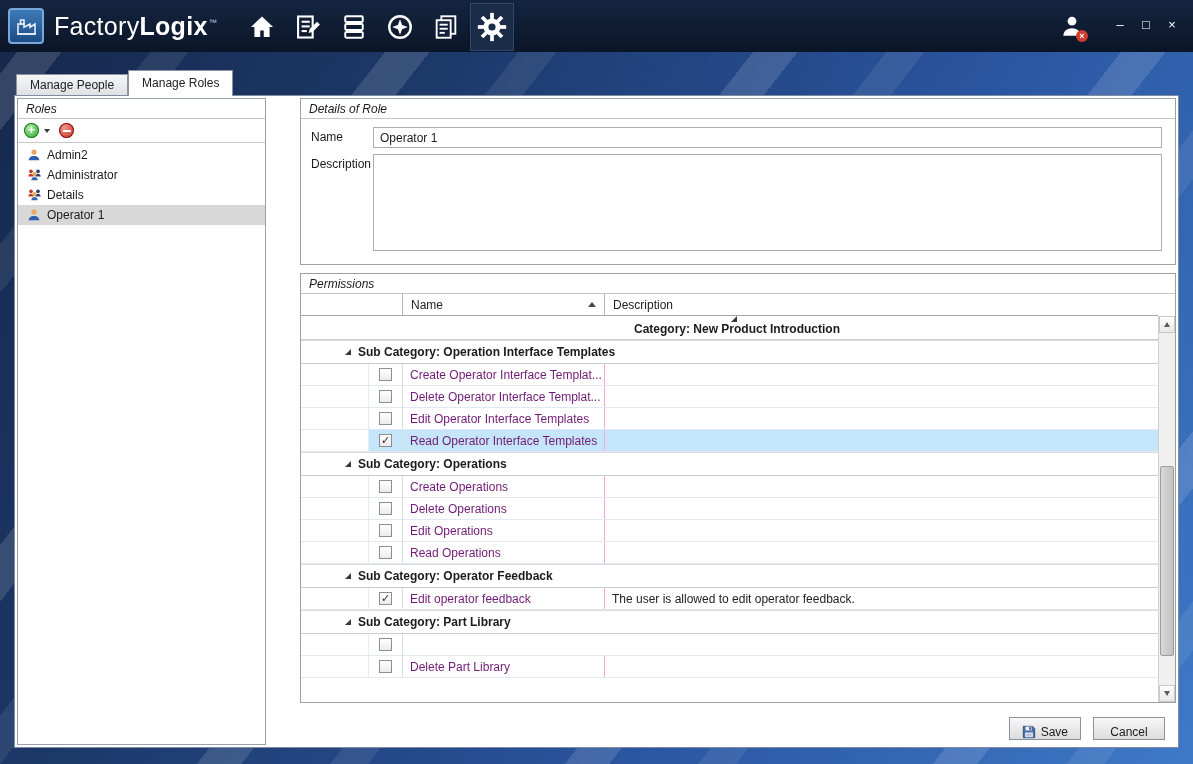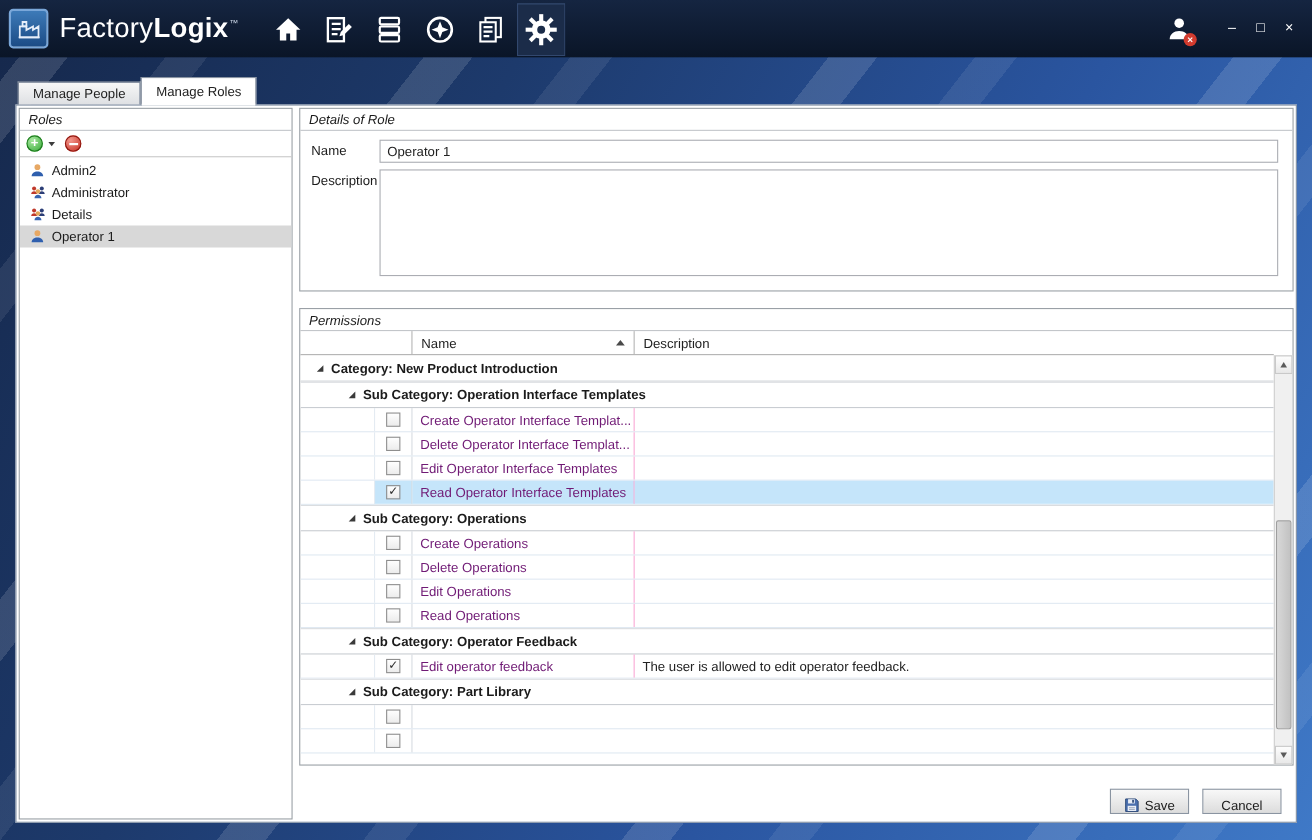--- a/index.html
+++ b/index.html
@@ -70,21 +70,21 @@
   .add-btn { background:radial-gradient(circle at 35% 30%, #a8e8a0, #2ea52e); box-shadow:inset 0 0 0 1px #1d7a1d; color:#fff; font-size:12px; line-height:13px; font-weight:bold; }
   .remove-btn { background:radial-gradient(circle at 35% 30%, #f2968c, #c4281c); box-shadow:inset 0 0 0 1px #8f1810; margin-left:6px; }
   .remove-bar { width:8px; height:2px; background:#fff; }
   .caret-down { width:0; height:0; border-left:3.5px solid transparent; border-right:3.5px solid transparent; border-top:4px solid #3c3c3c; margin-left:2px; cursor:pointer; }
   .roles-tree { flex:1; overflow:hidden; padding-top:2px; }
   .tree-item { height:20px; display:flex; align-items:center; gap:5px; padding-left:8px; cursor:pointer; }
   .tree-item.selected { background:#d8d8d8; }
   .tree-item .ticon { width:16px; height:16px; display:flex; align-items:center; justify-content:center; flex:none; }
 
   
-  .right-col { flex:1; display:flex; flex-direction:column; gap:15px; min-width:0; }
+  .right-col { flex:1; display:flex; flex-direction:column; gap:8px; min-width:0;margin-left:28px; }
   .details-panel { height:167px; flex:none; }
   .details-grid { padding:8px 13px 0 10px; display:grid; grid-template-columns:62px 1fr; row-gap:6px; }
   .field-label { padding-top:3px; color:#1b1b1b; }
   .text-input {
     height:21px; width:100%; border:1px solid #abadb3; font-family:inherit; font-size:12px; padding:0 6px; color:#222; outline:none;
   }
   .text-area {
     height:97px; width:100%; border:1px solid #abadb3; font-family:inherit; font-size:12px; padding:3px 6px; resize:none; outline:none;
   }
 
@@ -93,21 +93,21 @@
   .perm-body { flex:1; position:relative; padding-right:17px; overflow:hidden; }
   .grid-header { height:22px; display:flex; border-bottom:1px solid #a5a5a5; }
   .h-cell { display:flex; align-items:center; padding-left:8px; color:#222; position:relative; }
   .h-indent { width:102px; flex:none; border-right:1px solid #b5b5b5; }
   .h-name { width:202px; flex:none; border-right:1px solid #b5b5b5; }
   .h-desc { flex:1; }
   .sort-asc { position:absolute; right:8px; width:0; height:0; border-left:4px solid transparent; border-right:4px solid transparent; border-bottom:5px solid #4a4a4a; }
   .rows { height:calc(100% - 22px); overflow:hidden; }
 
   .group-row { display:flex; align-items:center; background:#fff; border-bottom:1px solid #c9cdd2; font-weight:bold; }
-  .group-row.cat { height:24px; padding-left:15px; }
+  .group-row.cat { height:24px; padding-left:15px;flex-direction:column; }
   .group-row.subcat { height:24px; padding-left:44px; border-top:1px solid #dadde0; }
   .expander { width:0; height:0; border-bottom:6px solid #3a3a3a; border-left:6px solid transparent; margin-right:7px; flex:none; }
 
   .perm-row { display:grid; grid-template-columns:67px 35px 202px 1fr; height:22px; border-bottom:1px solid #e0e9f2; align-items:stretch; }
   .perm-row > div { display:flex; align-items:center; }
   .cb-cell { justify-content:center; border-left:1px solid #e4ebf2; border-right:1px solid #d7dce1; }
   .name-cell { padding-left:7px; border-right:1px solid #f9a8d4; white-space:nowrap; overflow:hidden; color:#701a75; }
   .desc-cell { padding-left:7px; color:#222; white-space:nowrap; overflow:hidden; }
   .perm-row.selected .cb-cell, .perm-row.selected .name-cell, .perm-row.selected .desc-cell { background:#c5e5fa; }
   .checkbox {
@@ -407,20 +407,21 @@
     <div class="cb-cell">
       <span class="checkbox"></span>
     </div>
     <div class="desc-cell"></div>
   </div>
                 <div class="perm-row">
     <div class="indent-cell"></div>
     <div class="cb-cell">
       <span class="checkbox"></span>
     </div>
+    <div class="name-cell">Delete Part Library</div>
     <div class="desc-cell"></div>
   </div>
               </div>
             <div class="vscroll">
               <div class="sb-btn">
                   <span class="tri-up"></span>
                 </div>
               <div class="sb-track">
                 <div class="sb-thumb"></div>
               </div>

